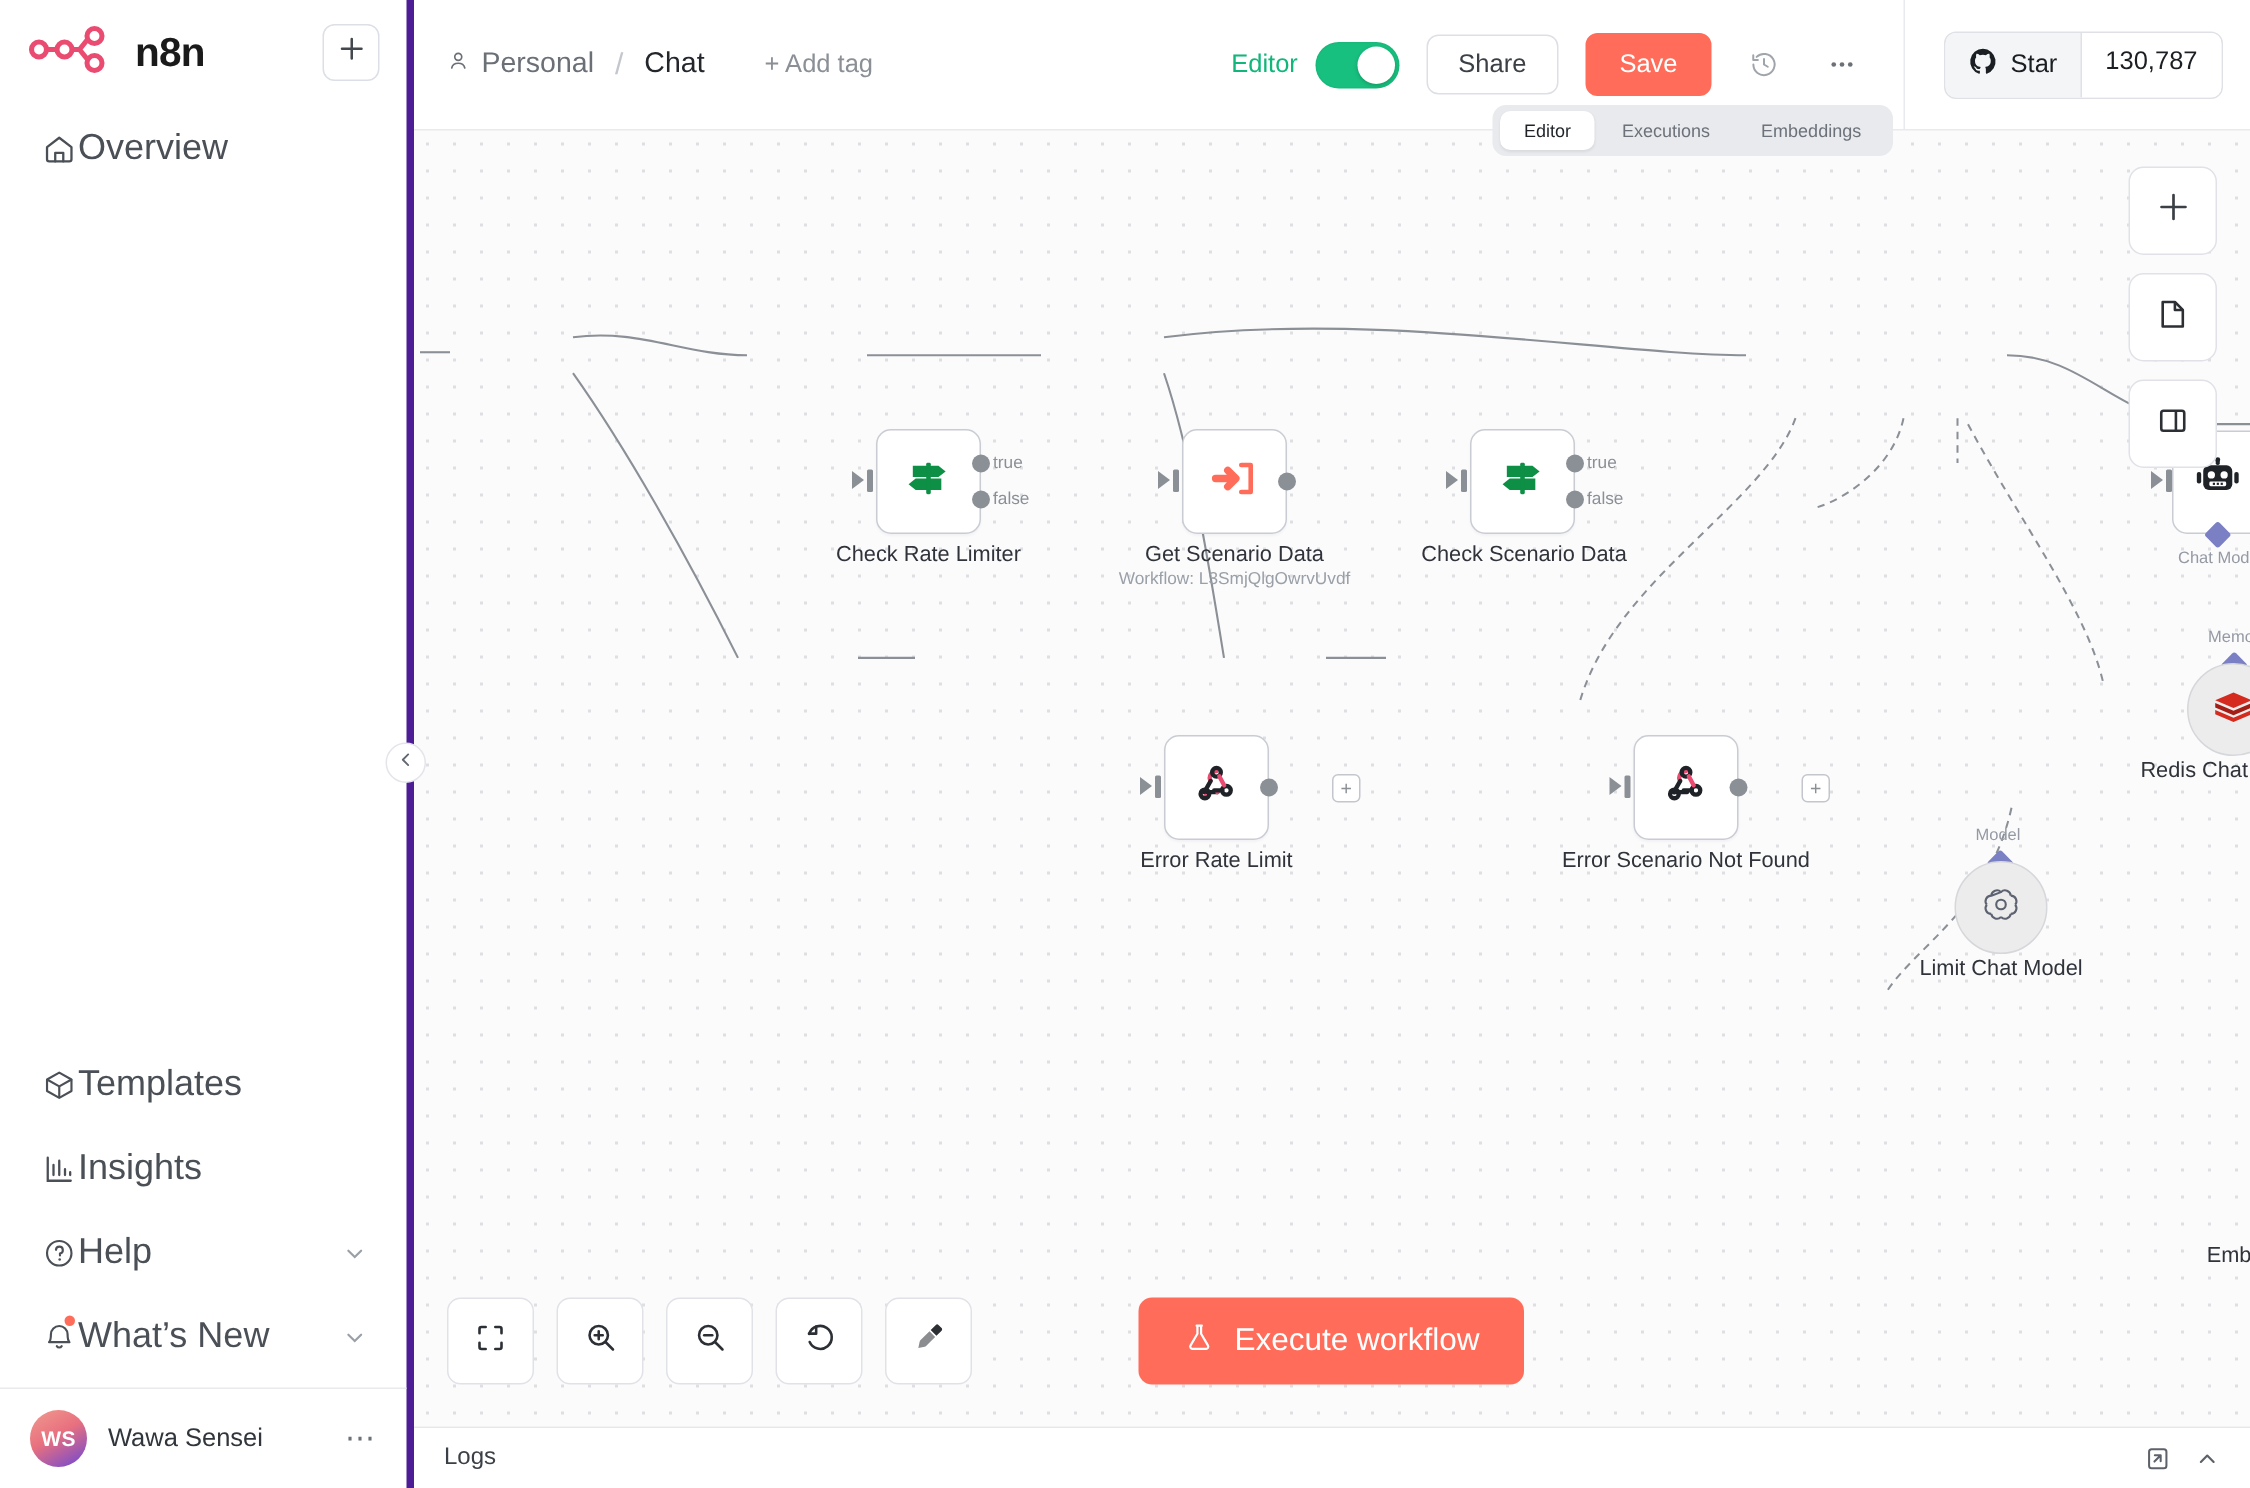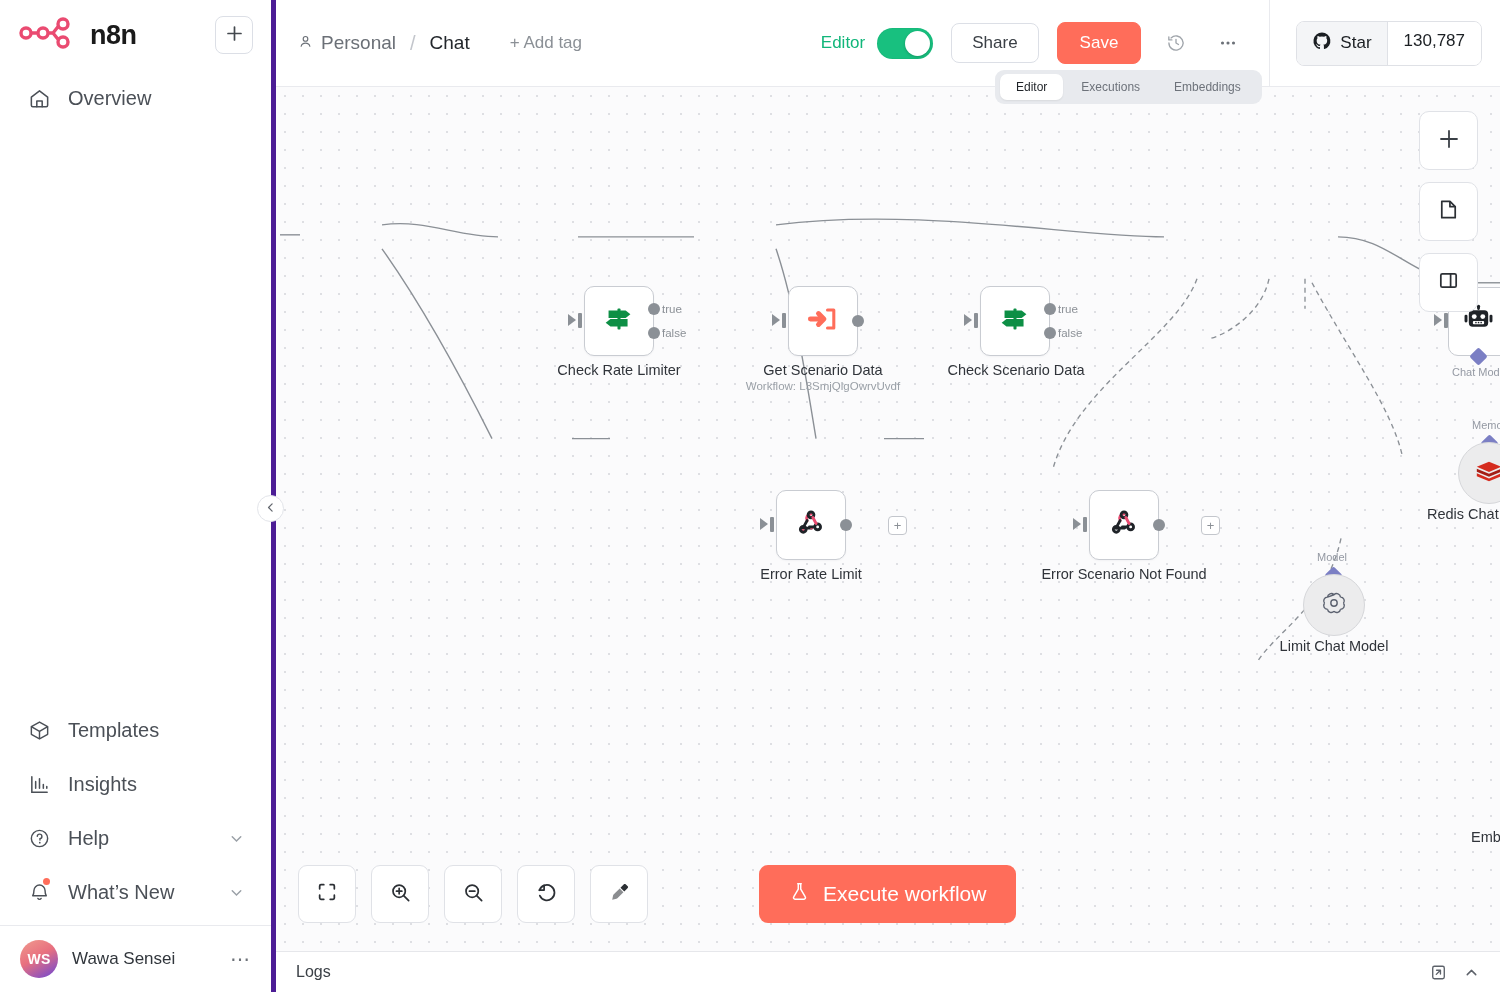--- a/index.html
+++ b/index.html
@@ -20,23 +20,23 @@
   }
   .sb-top { padding: 16px 18px 0 18px; display: flex; align-items: center; justify-content: space-between; }
   .brand { display: flex; align-items: center; gap: 10px; }
   .brand-name { font-size: 27px; font-weight: 700; letter-spacing: -0.5px; color: #1a1a1a; }
   .plus-btn {
     width: 38px; height: 38px; border: 1px solid #dcdfe6; border-radius: 8px;
     display: flex; align-items: center; justify-content: center; cursor: pointer; background:#fff;
   }
   .nav-list { margin-top: 22px; }
   .nav-item {
-    display: flex; align-items: center; gap: 16px;
+    display: flex; align-items: center; 
     padding: 9px 26px; cursor: pointer; position: relative;
-    font-size: 20px; color: #4b5057;
+    font-size: 24px; color: #4b5057;
   }
   .nav-ico { width: 26px; height: 26px; display: flex; align-items: center; justify-content: center; flex: 0 0 26px; }
   .nav-label { flex: 1; }
   .chev { color: #909399; display:flex; align-items:center; }
   .nav-spacer { flex: 1; }
   .nav-bottom { padding-bottom: 6px; }
   .nav-bottom .nav-item { padding-top: 14px; padding-bottom: 14px; }
   .user-row {
     border-top: 1px solid #e9eaee; padding: 14px 20px;
     display: flex; align-items: center; gap: 14px; cursor: pointer;

